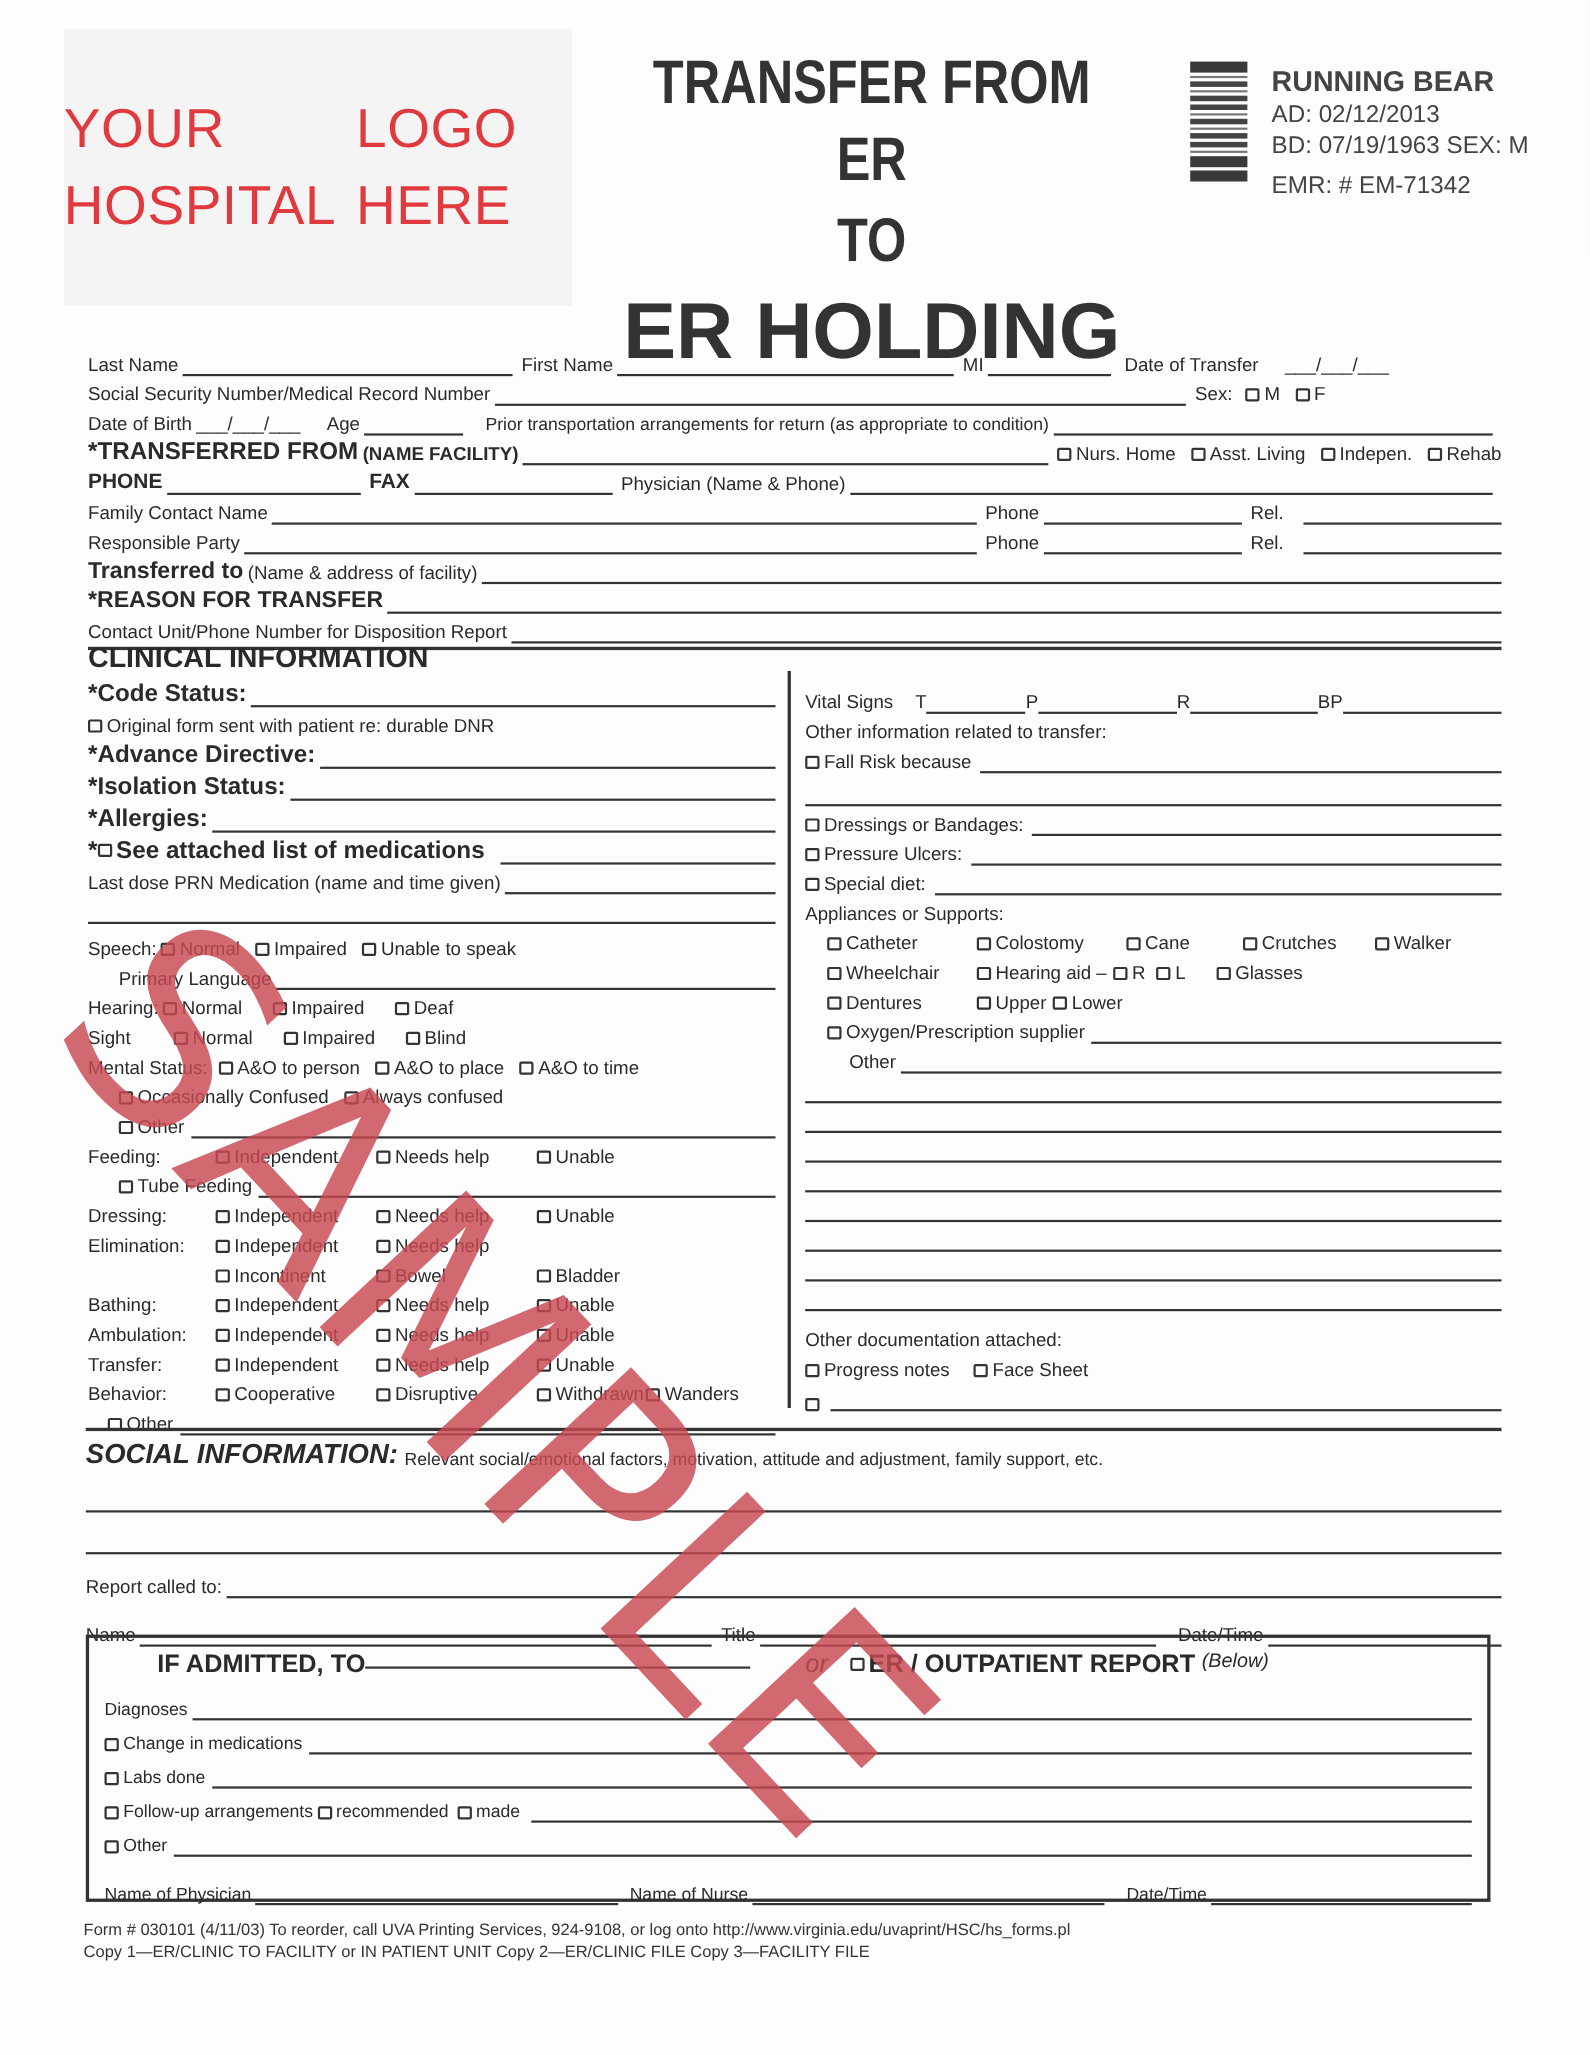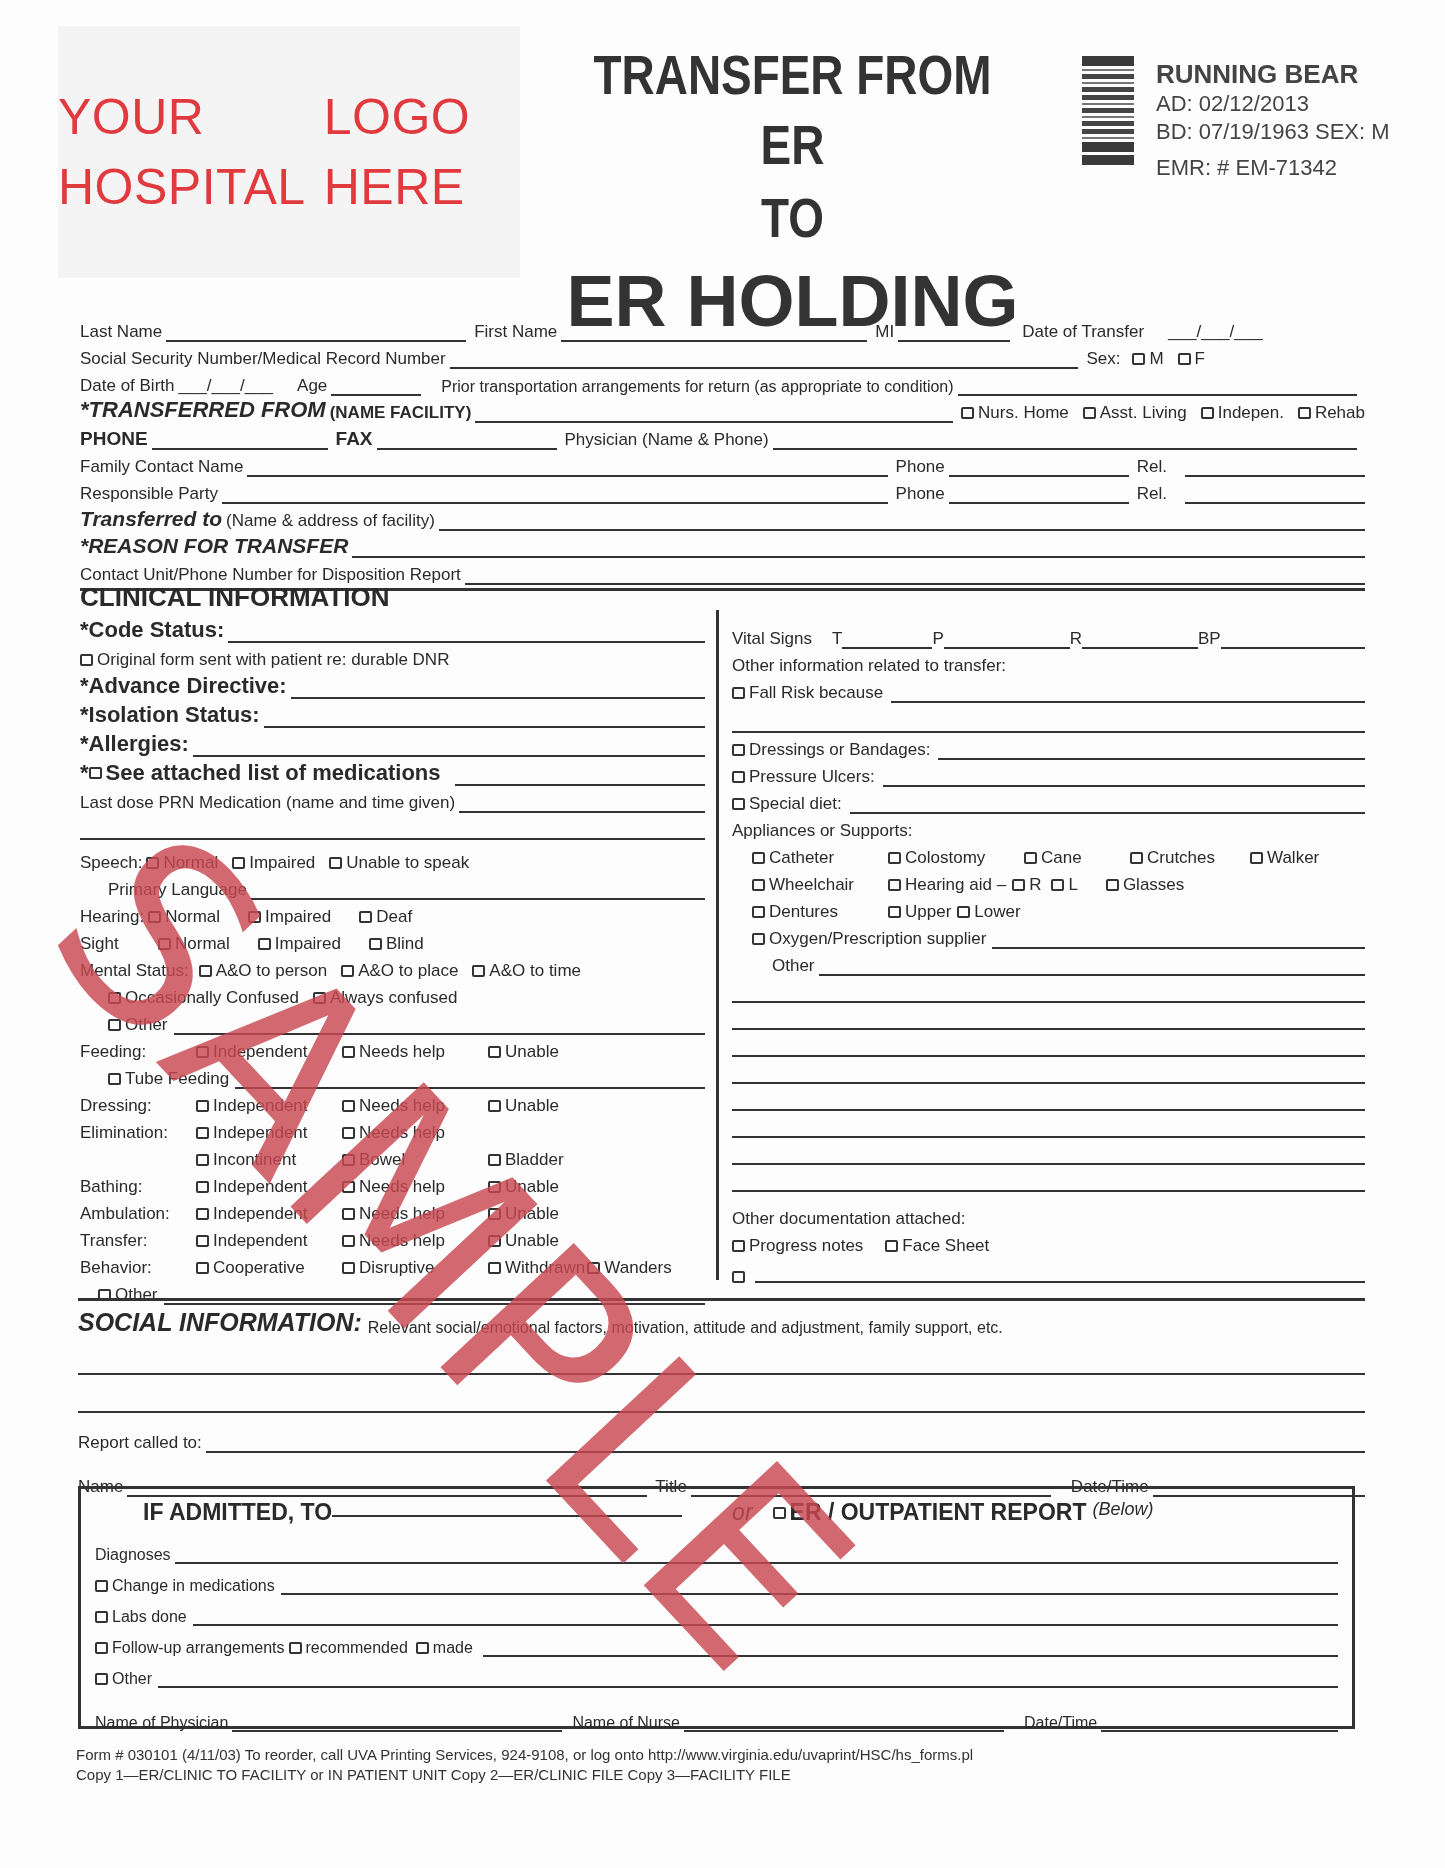--- a/index.html
+++ b/index.html
@@ -20,21 +20,21 @@
   .barcode div.thick { height: 10px; background: #3a3a3a; }
   .patient { position: absolute; left: 1156px; top: 58px; color: #444; }
   .patient .name { font-weight: bold; font-size: 26px; line-height: 32px; }
   .patient .line { font-size: 22px; line-height: 28px; }
   .patient .emr { font-size: 22px; line-height: 28px; margin-top: 8px; }
 
   
   .form { position: absolute; left: 80px; top: 315px; width: 1285px; }
   .row { display: flex; align-items: flex-end; height: 27px; font-size: 17px; white-space: nowrap; }
   .lbl { padding-right: 4px; }
-  .lbl-b { font-weight: bold; font-size: 22px; padding-right: 4px; font-style: italic; }
+  .lbl-b { font-weight: bold; font-size: 22px; padding-right: 4px; }
   .fill { flex: 1; border-bottom: 2px solid #333; height: 18px; margin-right: 8px; }
   .fixed { border-bottom: 2px solid #333; height: 18px; margin-right: 8px; display: inline-block; }
   .chk { display: inline-flex; align-items: center; margin-right: 14px; }
   .box { display: inline-block; width: 13px; height: 12px; border: 2px solid #333; margin-right: 4px; border-radius: 2px; }
   .rule { border-bottom: 3px solid #333; height: 6px; }
 
   
   .clinical { position: absolute; left: 80px; top: 582px; width: 1285px; height: 710px; }
   .clin-title { font-size: 26px; font-weight: bold; height: 32px; }
   .col-left { position: absolute; left: 0; top: 32px; width: 625px; }

